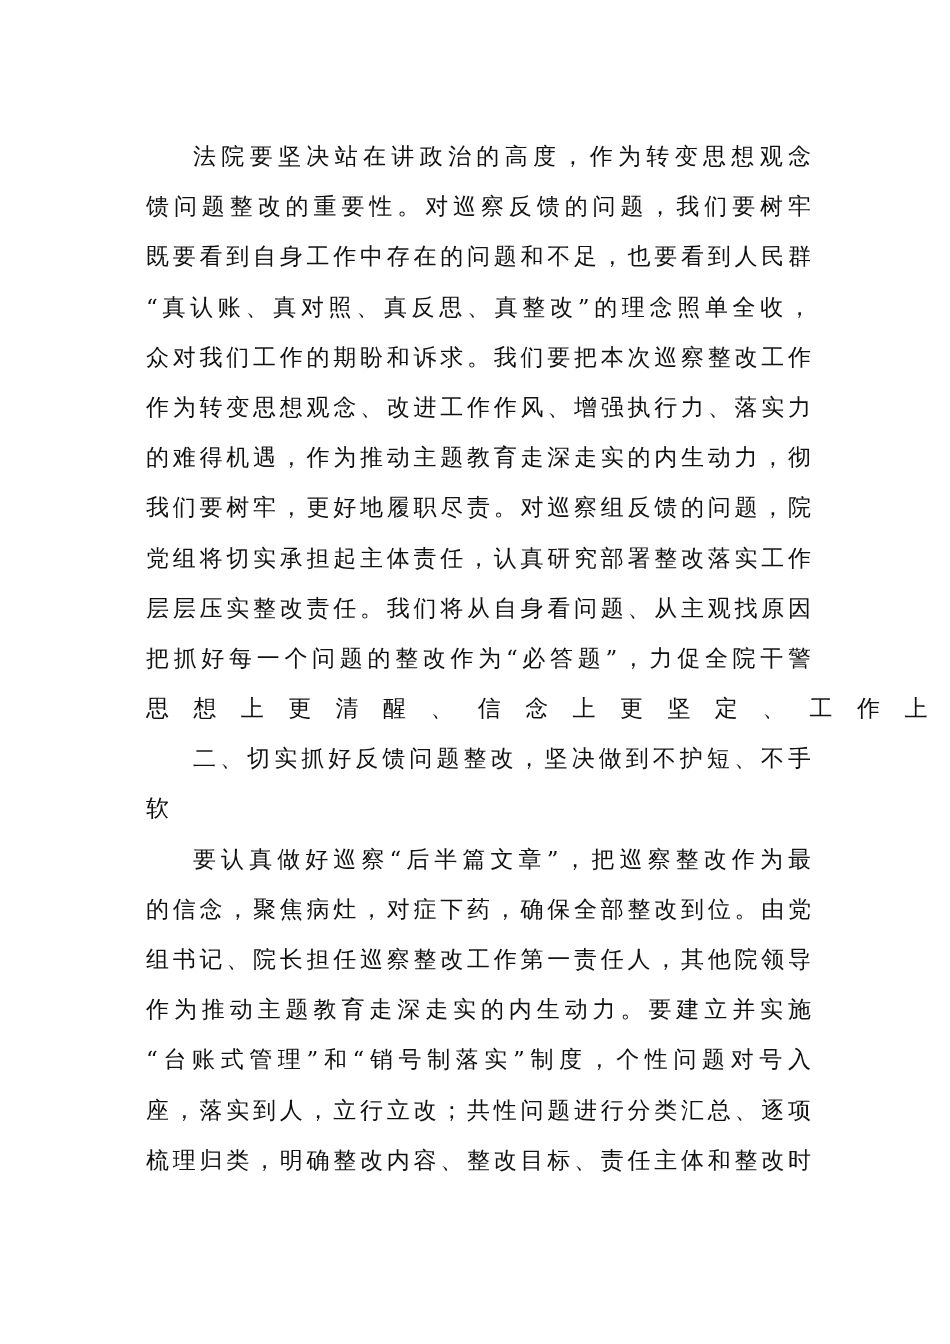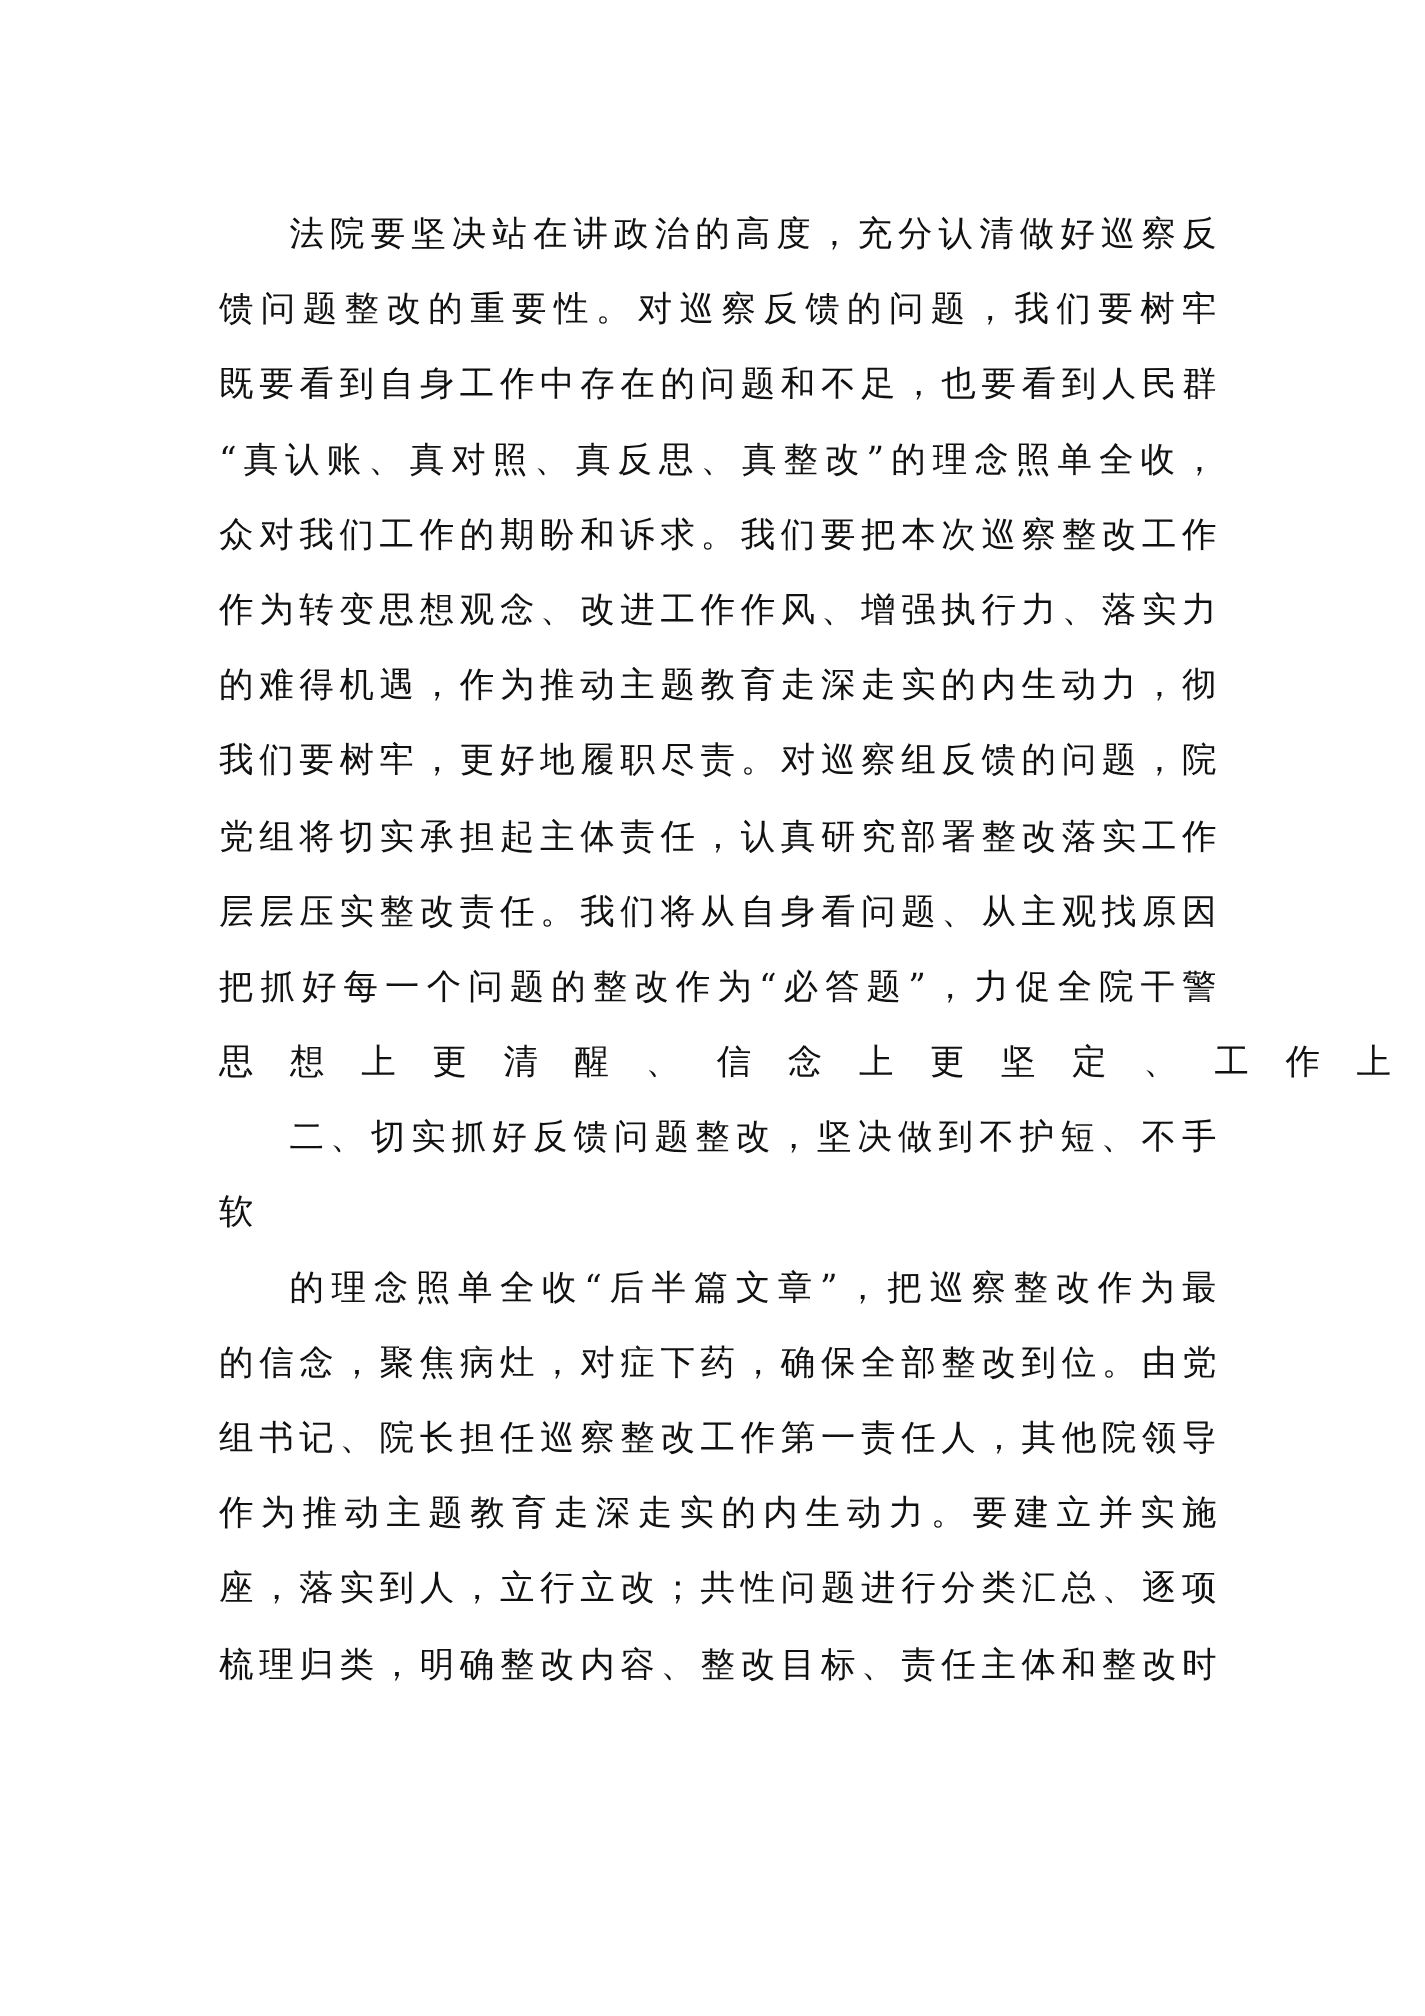--- a/index.html
+++ b/index.html
@@ -24,33 +24,34 @@
       text-align: justify;
       text-align-last: justify;
       letter-spacing: 0;
     }
     .line.indent { padding-left: 47px; }
   </style>
 </head>
 <body>
 
 <div class="page">
-  <div class="line justify indent">法院要坚决站在讲政治的高度，充分认清做好巡察反</div>
+  <div class="line justify indent">法院要坚决站在讲政治的高度，作为转变思想观念</div>
   <div class="line justify">馈问题整改的重要性。对巡察反馈的问题，我们要树牢</div>
   <div class="line justify">既要看到自身工作中存在的问题和不足，也要看到人民群</div>
   <div class="line justify">“真认账、真对照、真反思、真整改”的理念照单全收，</div>
   <div class="line justify">众对我们工作的期盼和诉求。我们要把本次巡察整改工作</div>
   <div class="line justify">作为转变思想观念、改进工作作风、增强执行力、落实力</div>
   <div class="line justify">的难得机遇，作为推动主题教育走深走实的内生动力，彻</div>
   <div class="line justify">我们要树牢，更好地履职尽责。对巡察组反馈的问题，院</div>
   <div class="line justify">党组将切实承担起主体责任，认真研究部署整改落实工作</div>
   <div class="line justify">层层压实整改责任。我们将从自身看问题、从主观找原因</div>
   <div class="line justify">把抓好每一个问题的整改作为“必答题”，力促全院干警</div>
   <div class="line" style="letter-spacing:24.4px">思想上更清醒、信念上更坚定、工作上更务实。</div>
   <div class="line justify indent">二、切实抓好反馈问题整改，坚决做到不护短、不手</div>
   <div class="line">软</div>
-  <div class="line justify indent">的理念照单全收“后半篇文章”，把巡察整改作为最</div>
+  <div class="line justify indent">要认真做好巡察“后半篇文章”，把巡察整改作为最</div>
   <div class="line justify">的信念，聚焦病灶，对症下药，确保全部整改到位。由党</div>
   <div class="line justify">组书记、院长担任巡察整改工作第一责任人，其他院领导</div>
   <div class="line justify">作为推动主题教育走深走实的内生动力。要建立并实施</div>
+  <div class="line justify">“台账式管理”和“销号制落实”制度，个性问题对号入</div>
   <div class="line justify">座，落实到人，立行立改；共性问题进行分类汇总、逐项</div>
   <div class="line justify">梳理归类，明确整改内容、整改目标、责任主体和整改时</div>
 </div>
 
 </body></html>

